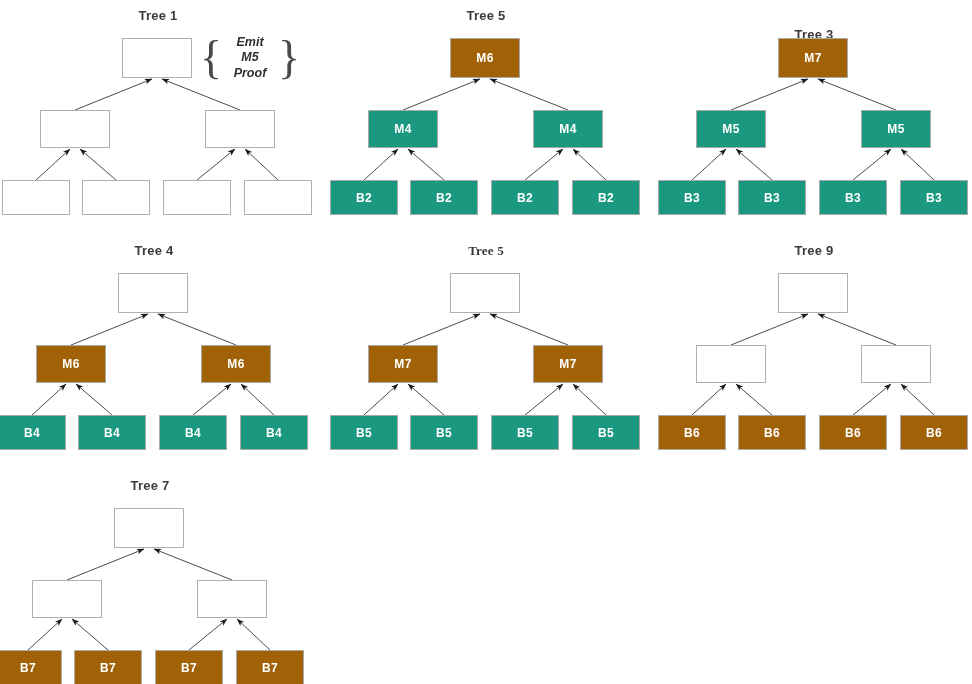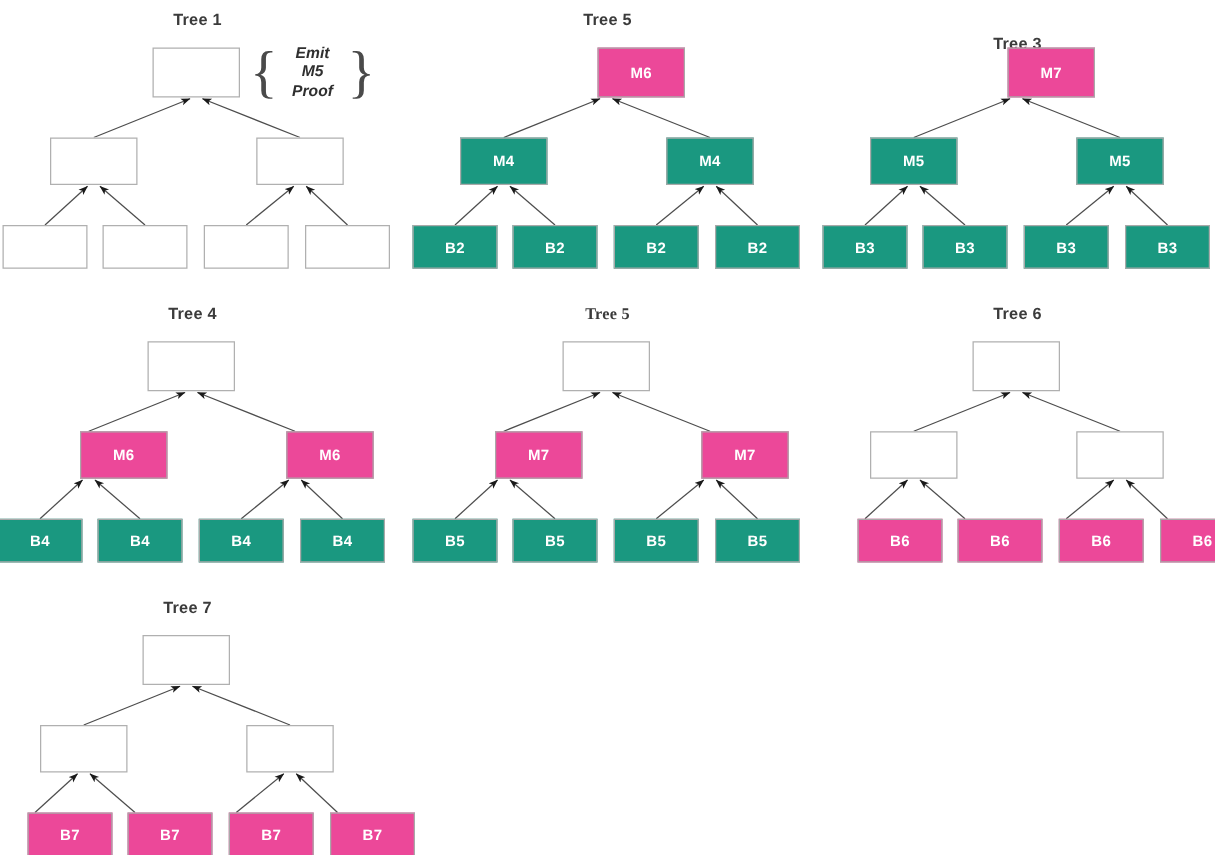--- a/index.html
+++ b/index.html
@@ -49,23 +49,22 @@
   .node.empty {
     background: #ffffff;
     border-color: #b0b0b0;
     color: transparent;
   }
   .node.teal {
     background: #1a9880;
     border-color: #a9a9a9;
   }
   .node.orange {
-    background: #ec4899;
+    background: #a16207;
     border-color: #a9a9a9;
-    margin-left: 28px;
   }
   .edges {
     position: absolute;
     left: 0;
     top: 0;
     width: 972px;
     height: 684px;
     pointer-events: none;
   }
   .annotation {
@@ -263,21 +262,21 @@
           <span>B5</span>
         </div>
         <div class="node teal" style="left: 163px; top: 180px; width: 68px; height: 35px;">
           <span>B5</span>
         </div>
         <div class="node teal" style="left: 244px; top: 180px; width: 68px; height: 35px;">
           <span>B5</span>
         </div>
       </div>
       <div class="tree" style="left: 656px; top: 235px; width: 316px; height: 230px;">
-        <div class="tree-title" style="left: 0px; top: 8px; width: 316px;">Tree 6</div>
+        <div class="tree-title" style="left: 0px; top: 8px; width: 316px;">Tree 9</div>
         <div class="node empty" style="left: 122px; top: 38px; width: 70px; height: 40px;">
           <span></span>
         </div>
         <div class="node empty" style="left: 40px; top: 110px; width: 70px; height: 38px;">
           <span></span>
         </div>
         <div class="node empty" style="left: 205px; top: 110px; width: 70px; height: 38px;">
           <span></span>
         </div>
         <div class="node orange" style="left: 2px; top: 180px; width: 68px; height: 35px;">

